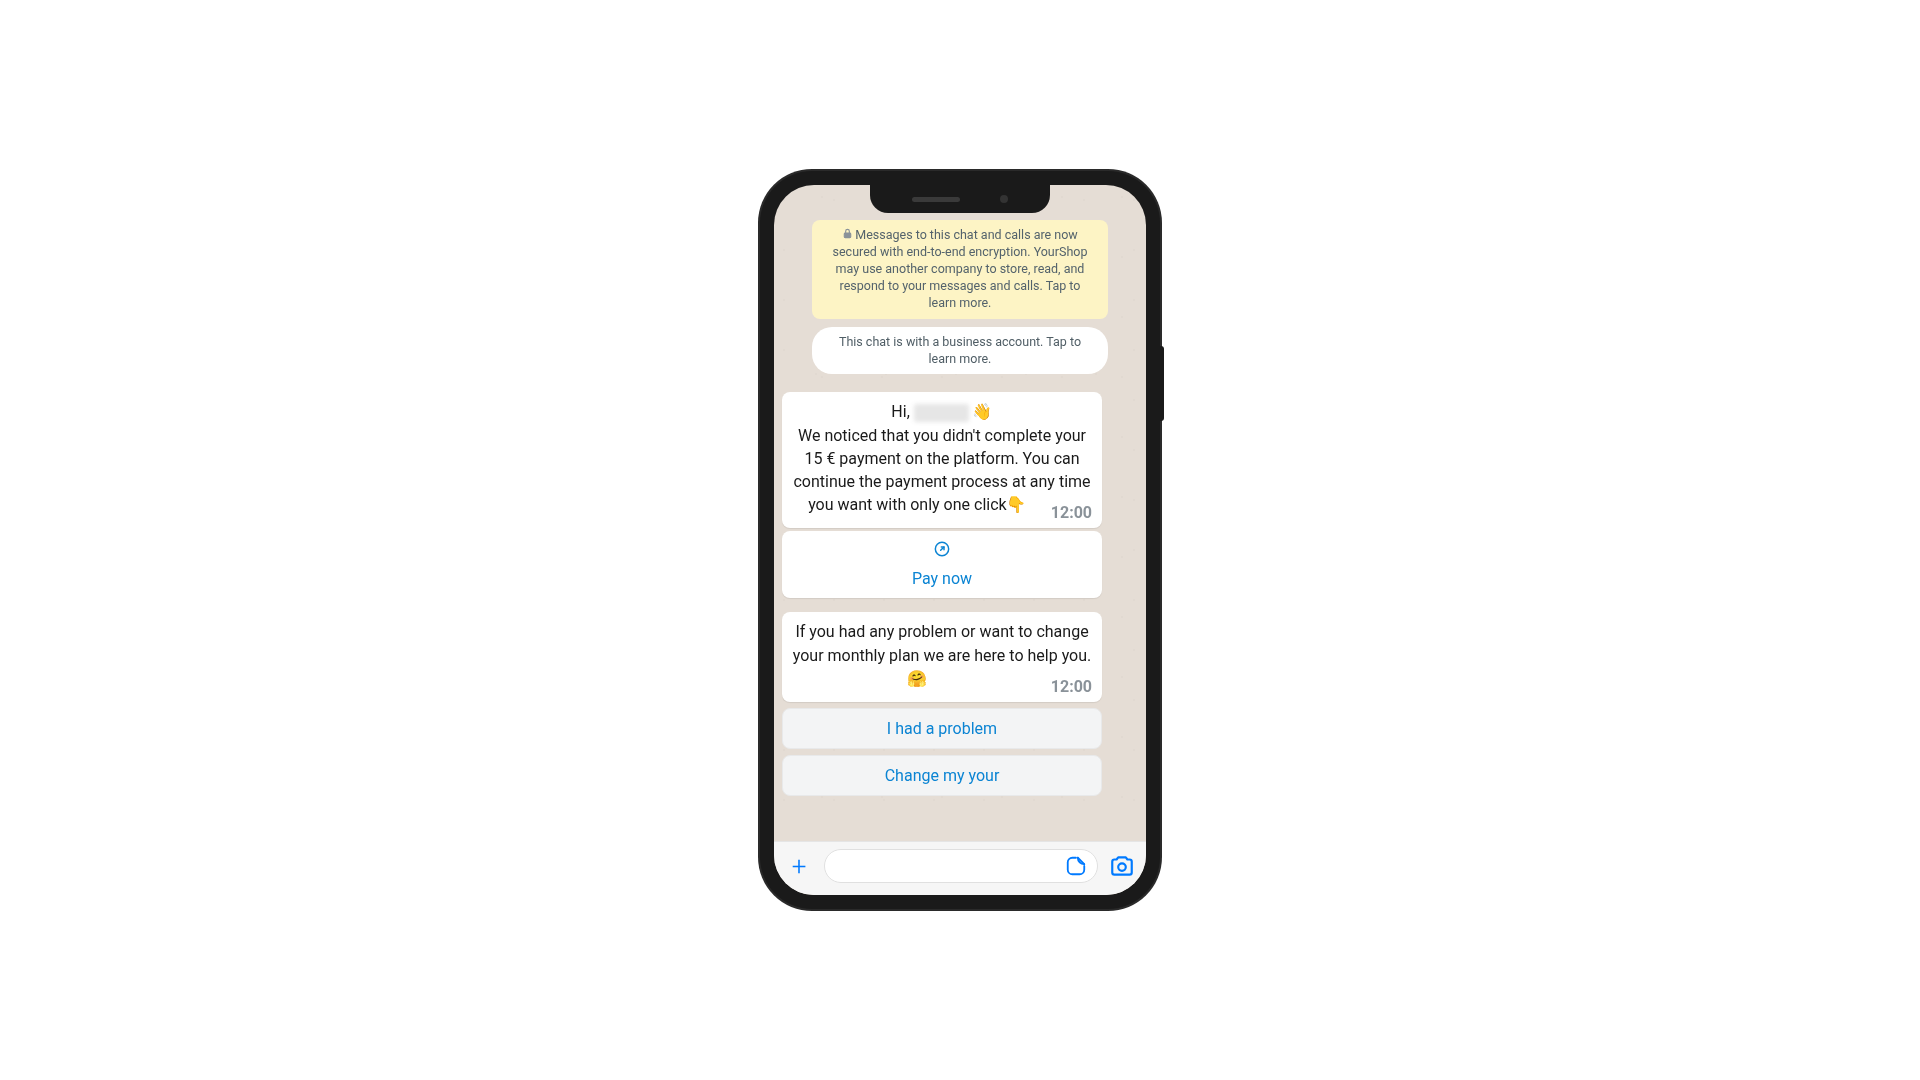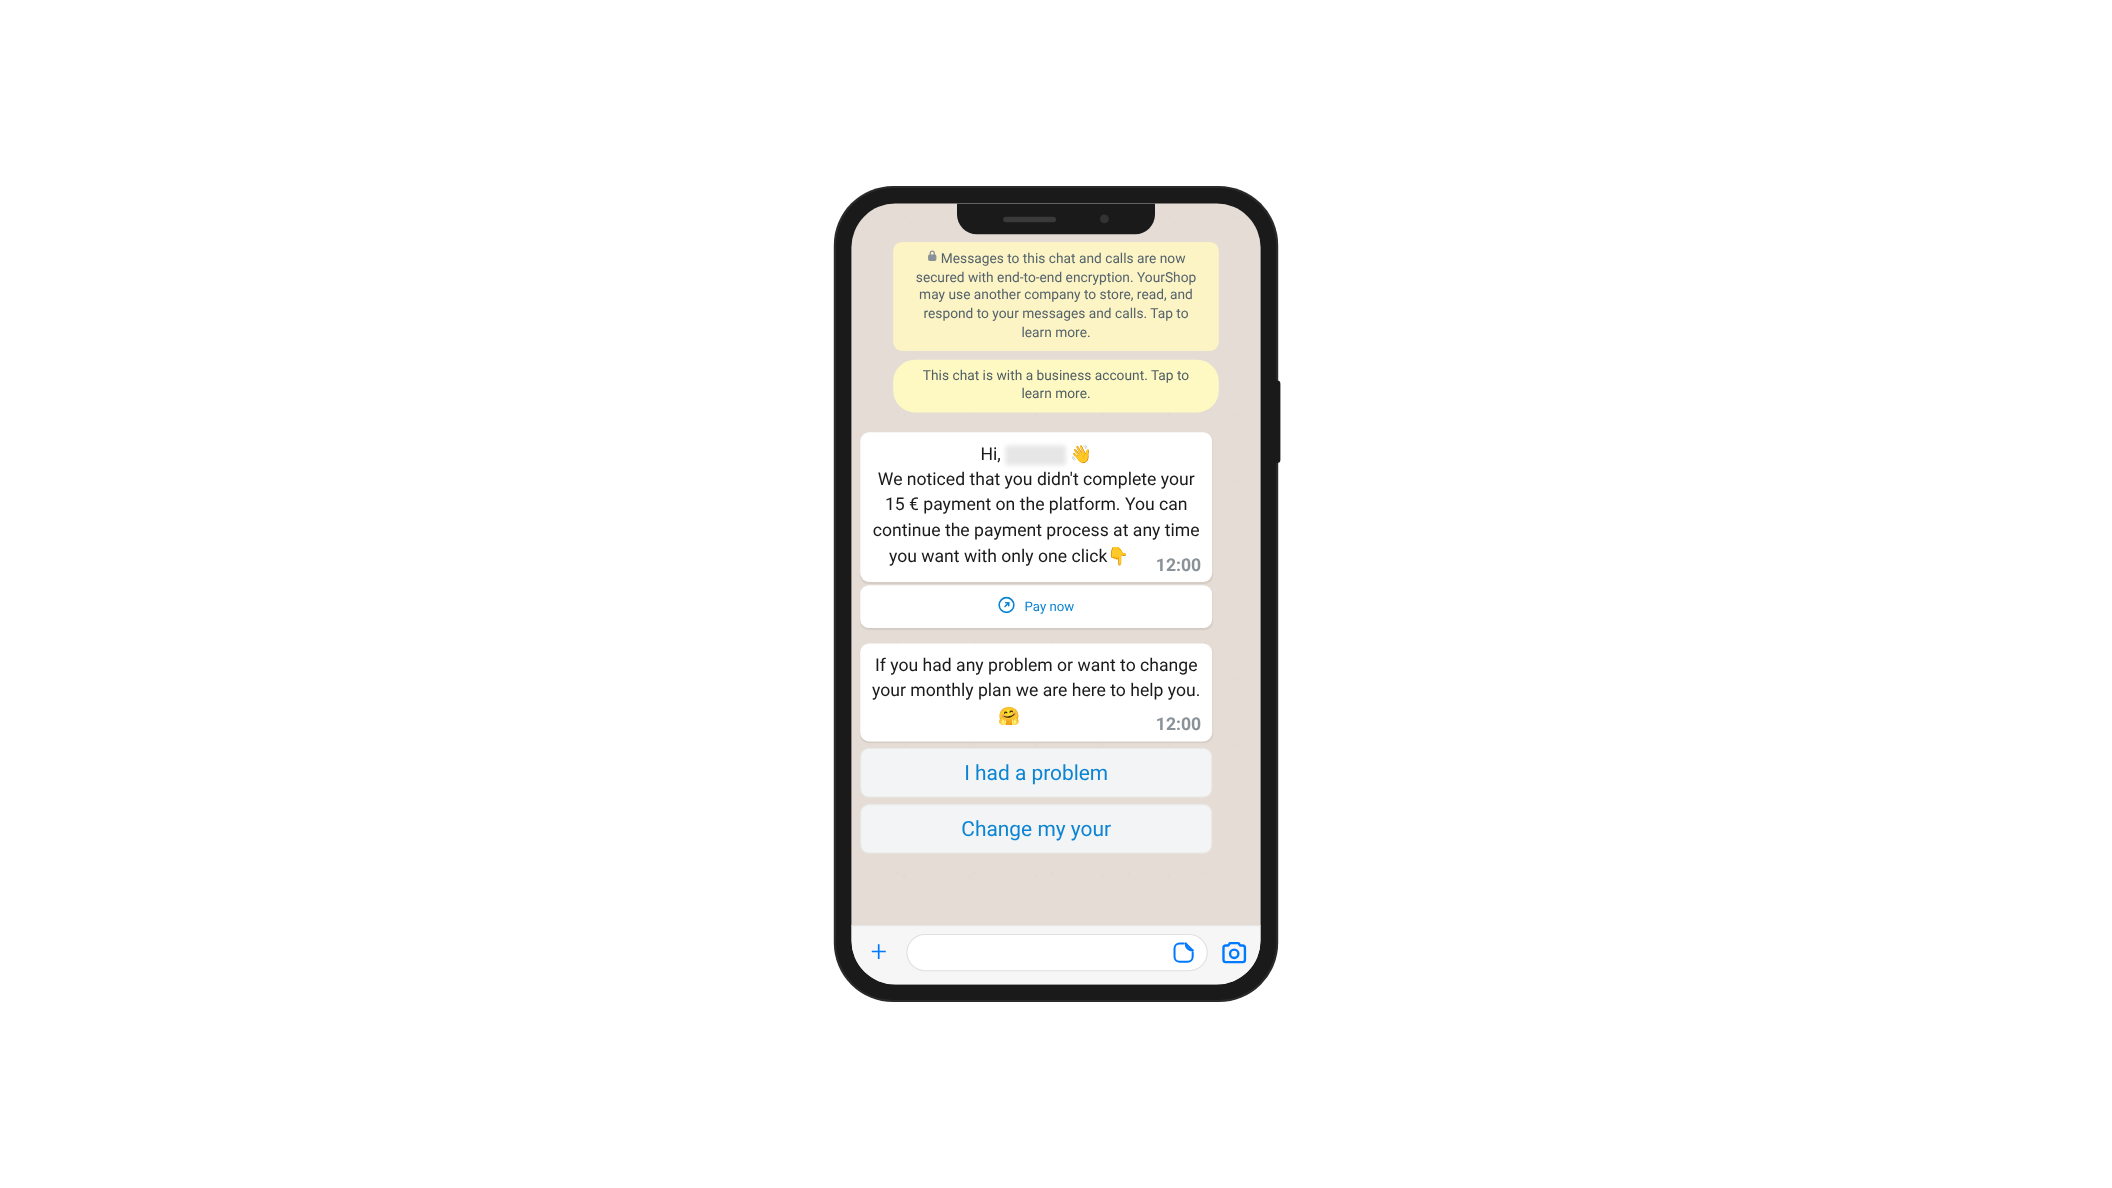--- a/index.html
+++ b/index.html
@@ -101,21 +101,21 @@
       border-radius: 8px;
       margin: 0 30px 8px 30px;
       line-height: 1.35;
     }
     .lock-icon {
       display: inline-block;
       vertical-align: middle;
       margin-right: 2px;
     }
     .business-banner {
-      background: #fef9c3;
+      background: #ffffff;
       color: #505e66;
       font-size: 12.5px;
       text-align: center;
       padding: 7px 14px;
       border-radius: 20px;
       margin: 0 30px 18px 30px;
       line-height: 1.35;
     }
     .message-group {
       margin-bottom: 14px;
@@ -151,38 +151,39 @@
       border-radius: 2px;
       vertical-align: middle;
       filter: blur(2px);
     }
     .action-button {
       background: #ffffff;
       border-radius: 8px;
       padding: 10px;
       text-align: center;
       color: #0b84d3;
-      font-size: 12px;
+      font-size: 16px;
       max-width: 320px;
       margin-top: 3px;
       box-shadow: 0 1px 1px rgba(0,0,0,0.08);
       cursor: pointer;
       display: flex;
       align-items: center;
       justify-content: center;
       gap: 8px;
+      flex-direction: column;
     }
     .quick-reply {
       background: #f3f4f5;
       border: 1px solid #e8e9ea;
       border-radius: 8px;
       padding: 10px;
       text-align: center;
       color: #0b84d3;
-      font-size: 19px;
+      font-size: 16px;
       max-width: 320px;
       margin-top: 6px;
       cursor: pointer;
     }
     .input-bar {
       background: #f6f6f6;
       border-top: 1px solid #e5e5e5;
       padding: 7px 10px 12px 10px;
       display: flex;
       align-items: center;

